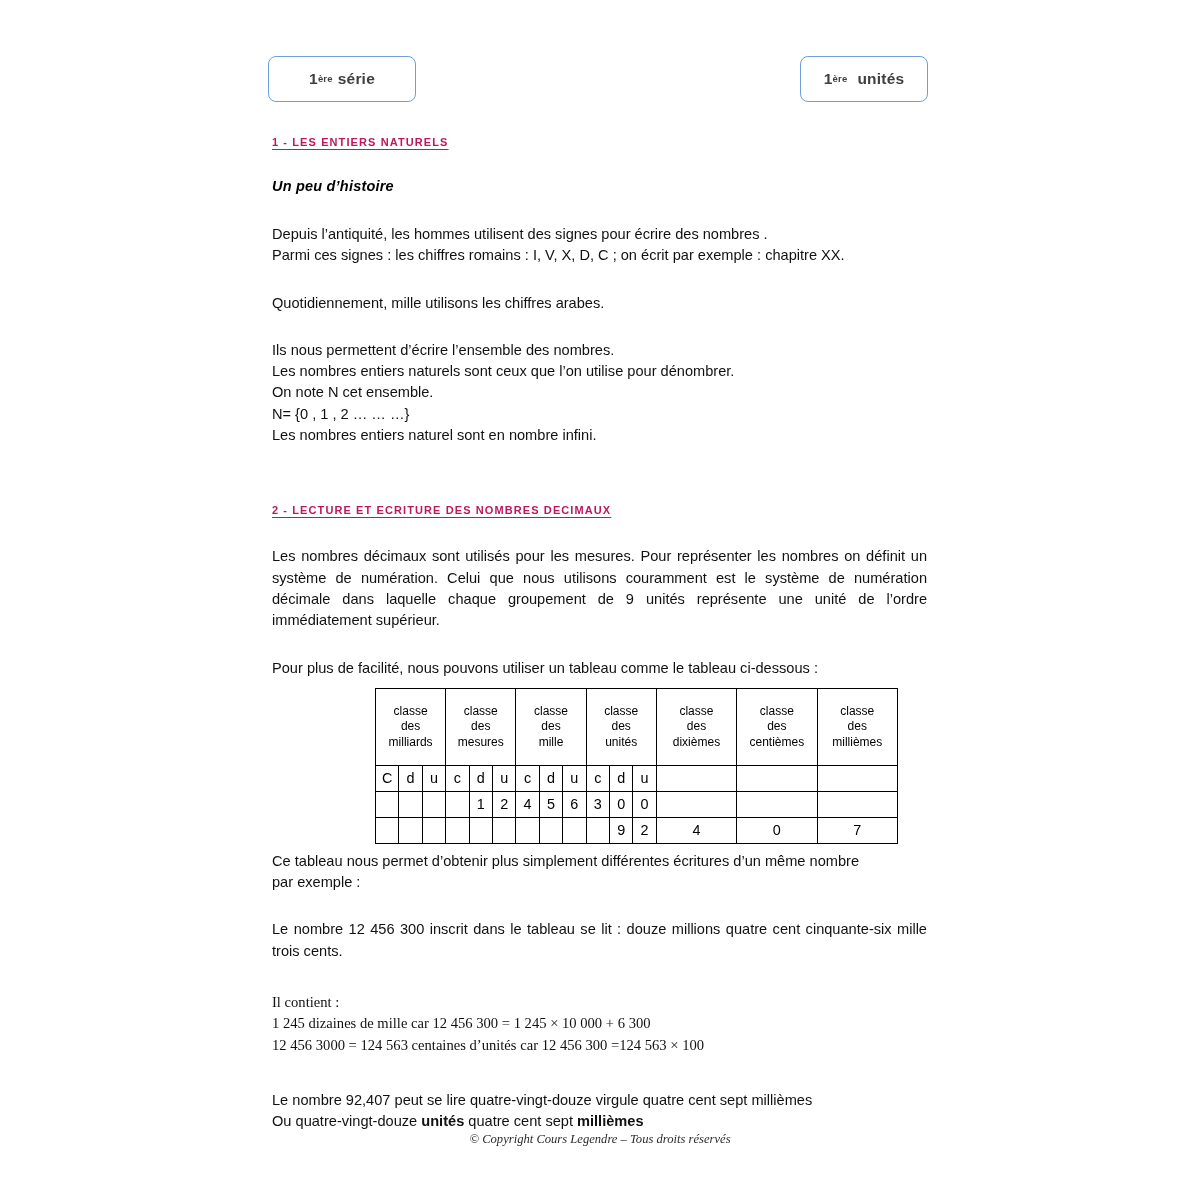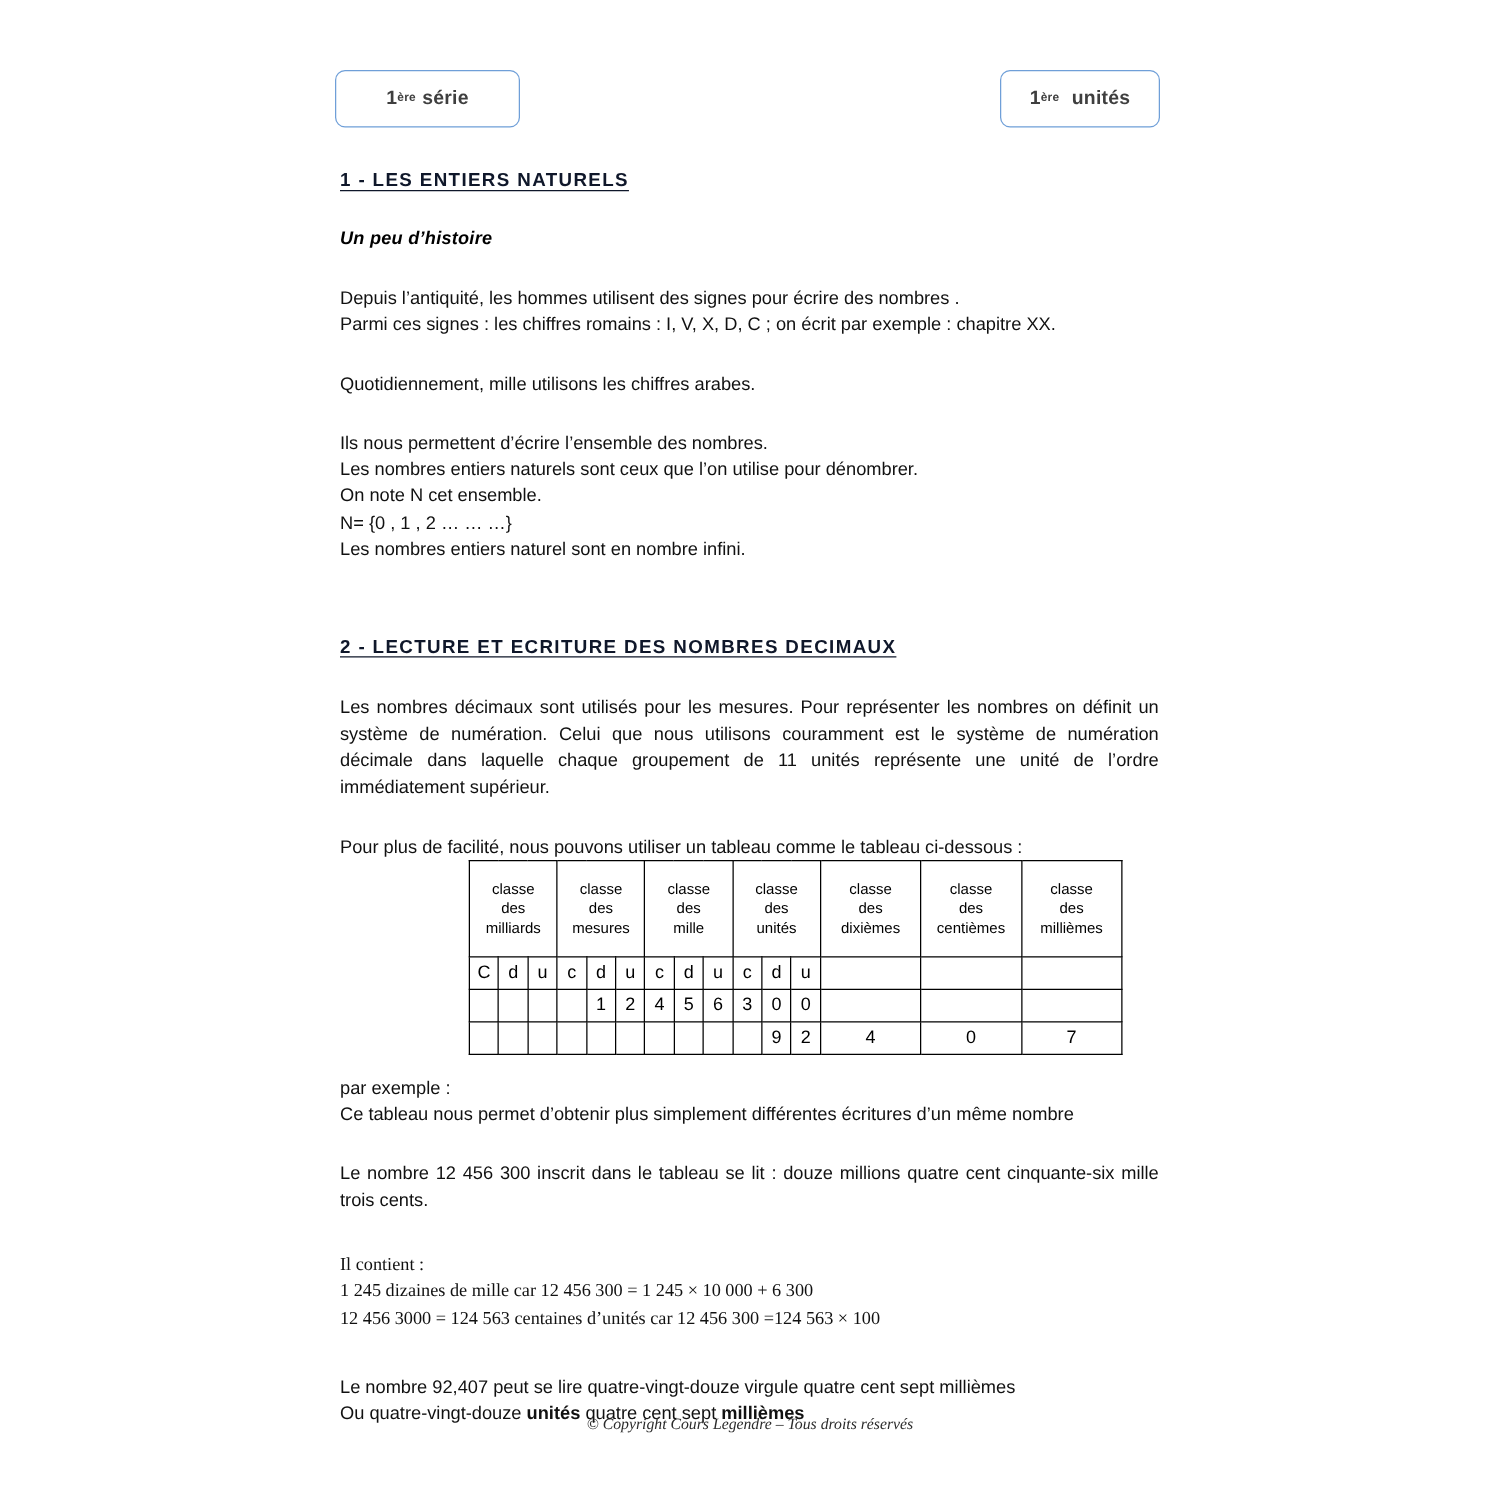--- a/index.html
+++ b/index.html
@@ -72,23 +72,23 @@
   
   .content {
     position: absolute;
     left: 272px;
     top: 136px;
     width: 655px;
   }
 
   
   .heading {
-    color: #0f172a;
-    font-weight: bold;
-    font-size: 15px;
+    color: #be185d;
+    font-weight: bold;
+    font-size: 11px;
     letter-spacing: 1.1px;
     text-decoration: underline;
     text-underline-offset: 3px;
     white-space: nowrap;
     margin: 0;
   }
 
   .sub-heading {
     font-weight: bold;
     font-style: italic;
@@ -207,31 +207,31 @@
       <span class="line">N= {0 , 1 , 2 … … …}</span>
       <span class="line">Les nombres entiers naturel sont en nombre infini.</span>
     </div>
 
     <div class="gap-40"></div>
     <div class="gap-18"></div>
 
     <h2 class="heading">2 - LECTURE ET ECRITURE DES NOMBRES DECIMAUX</h2>
     <div class="gap-30"></div>
 
-    <p class="body just">Les nombres décimaux sont utilisés pour les mesures. Pour représenter les nombres on définit un système de numération. Celui que nous utilisons couramment est le système de numération décimale dans laquelle chaque groupement de 11 unités représente une unité de l’ordre immédiatement supérieur.</p>
+    <p class="body just">Les nombres décimaux sont utilisés pour les mesures. Pour représenter les nombres on définit un système de numération. Celui que nous utilisons couramment est le système de numération décimale dans laquelle chaque groupement de 9 unités représente une unité de l’ordre immédiatement supérieur.</p>
 
     <div class="gap-26"></div>
 
     <p class="body">Pour plus de facilité, nous pouvons utiliser un tableau comme le  tableau ci-dessous  :</p>
 
     <div style="height:172px"></div>
 
     <div class="body just">
+      <span class="line">Ce tableau nous permet d’obtenir plus simplement différentes écritures d’un même nombre</span>
       <span class="line">par exemple :</span>
-      <span class="line">Ce tableau nous permet d’obtenir plus simplement différentes écritures d’un même nombre</span>
     </div>
 
     <div class="gap-26"></div>
 
     <p class="body just">Le nombre 12 456 300 inscrit dans le tableau se lit : douze millions quatre cent cinquante-six mille trois cents.</p>
 
     <div class="gap-30"></div>
 
     <div class="body serif">
       <span class="line">Il contient :</span>

